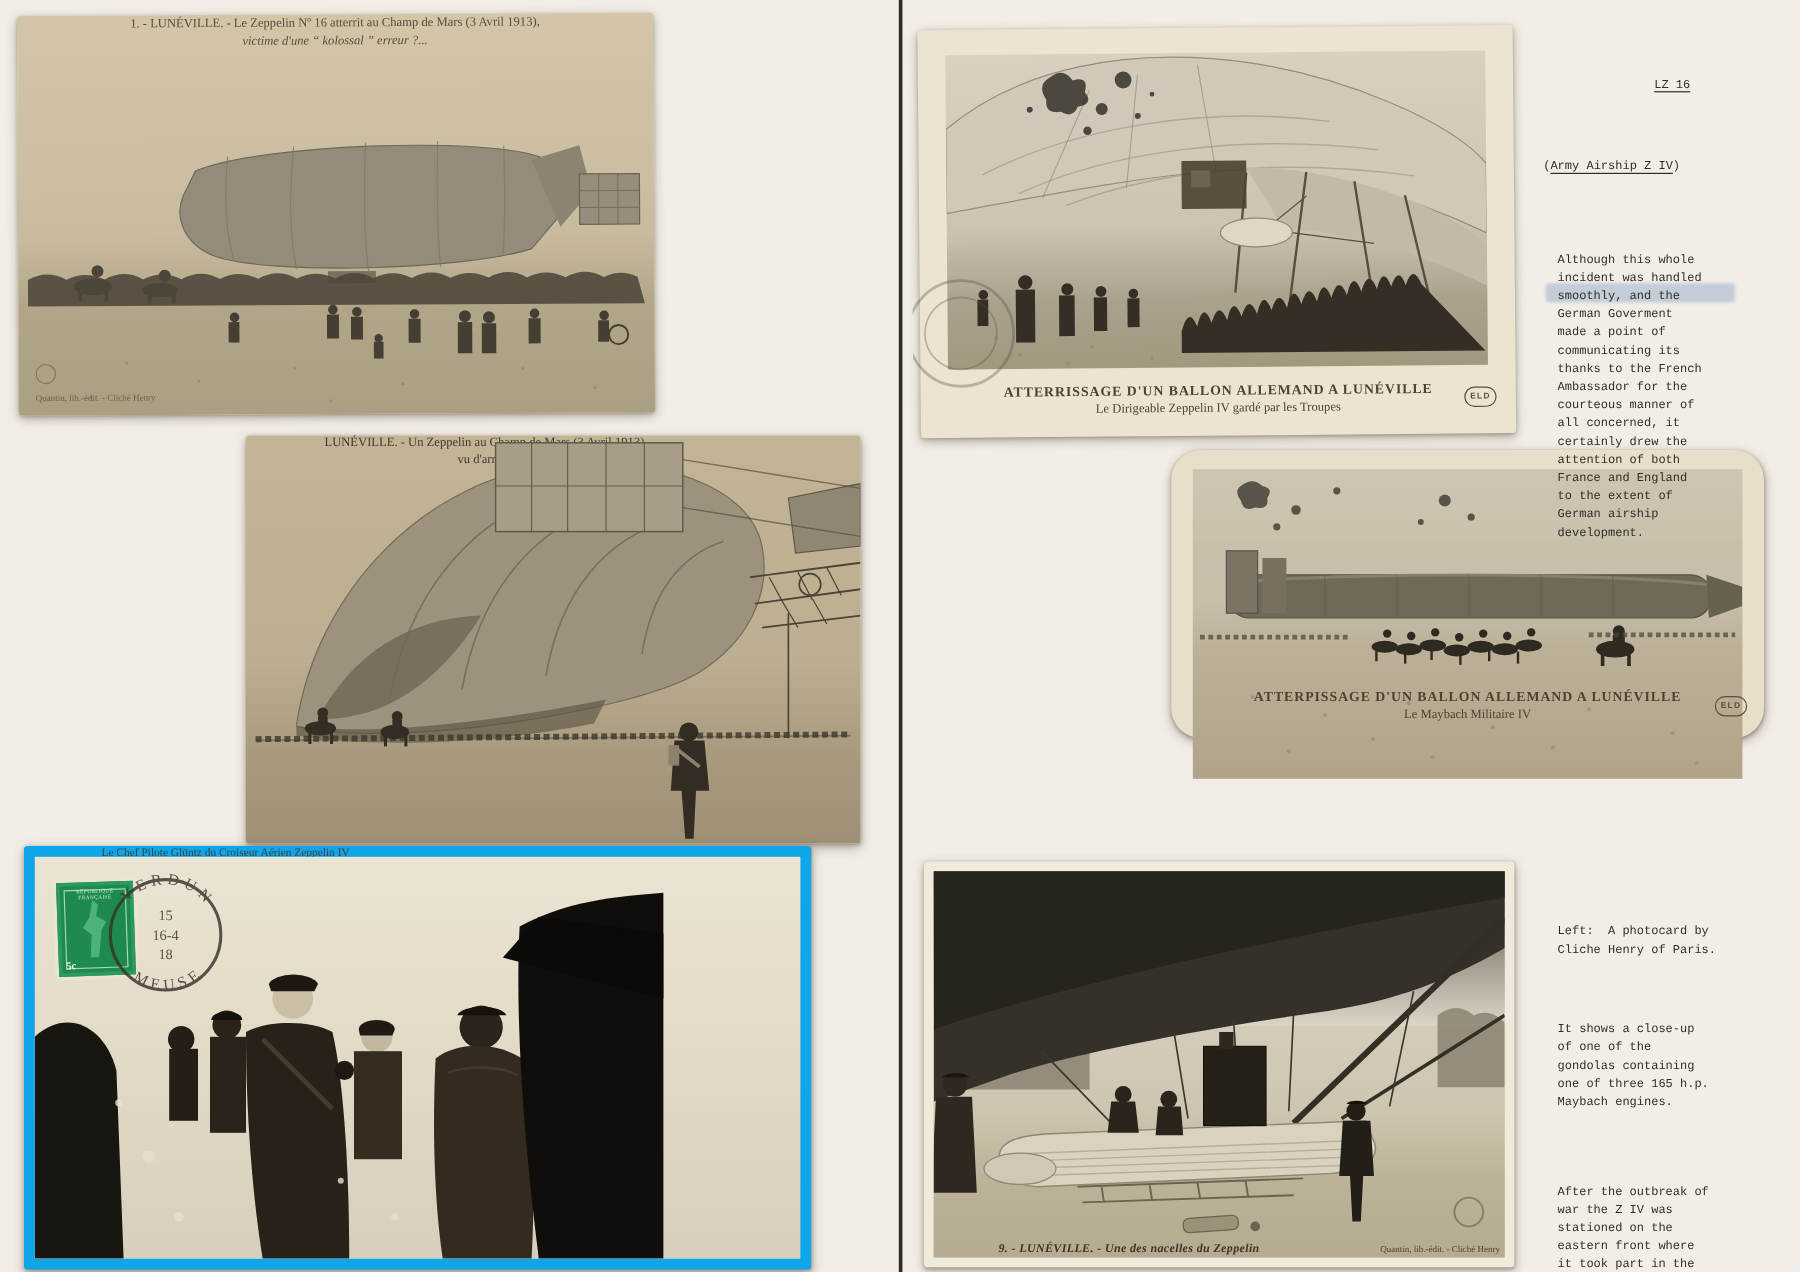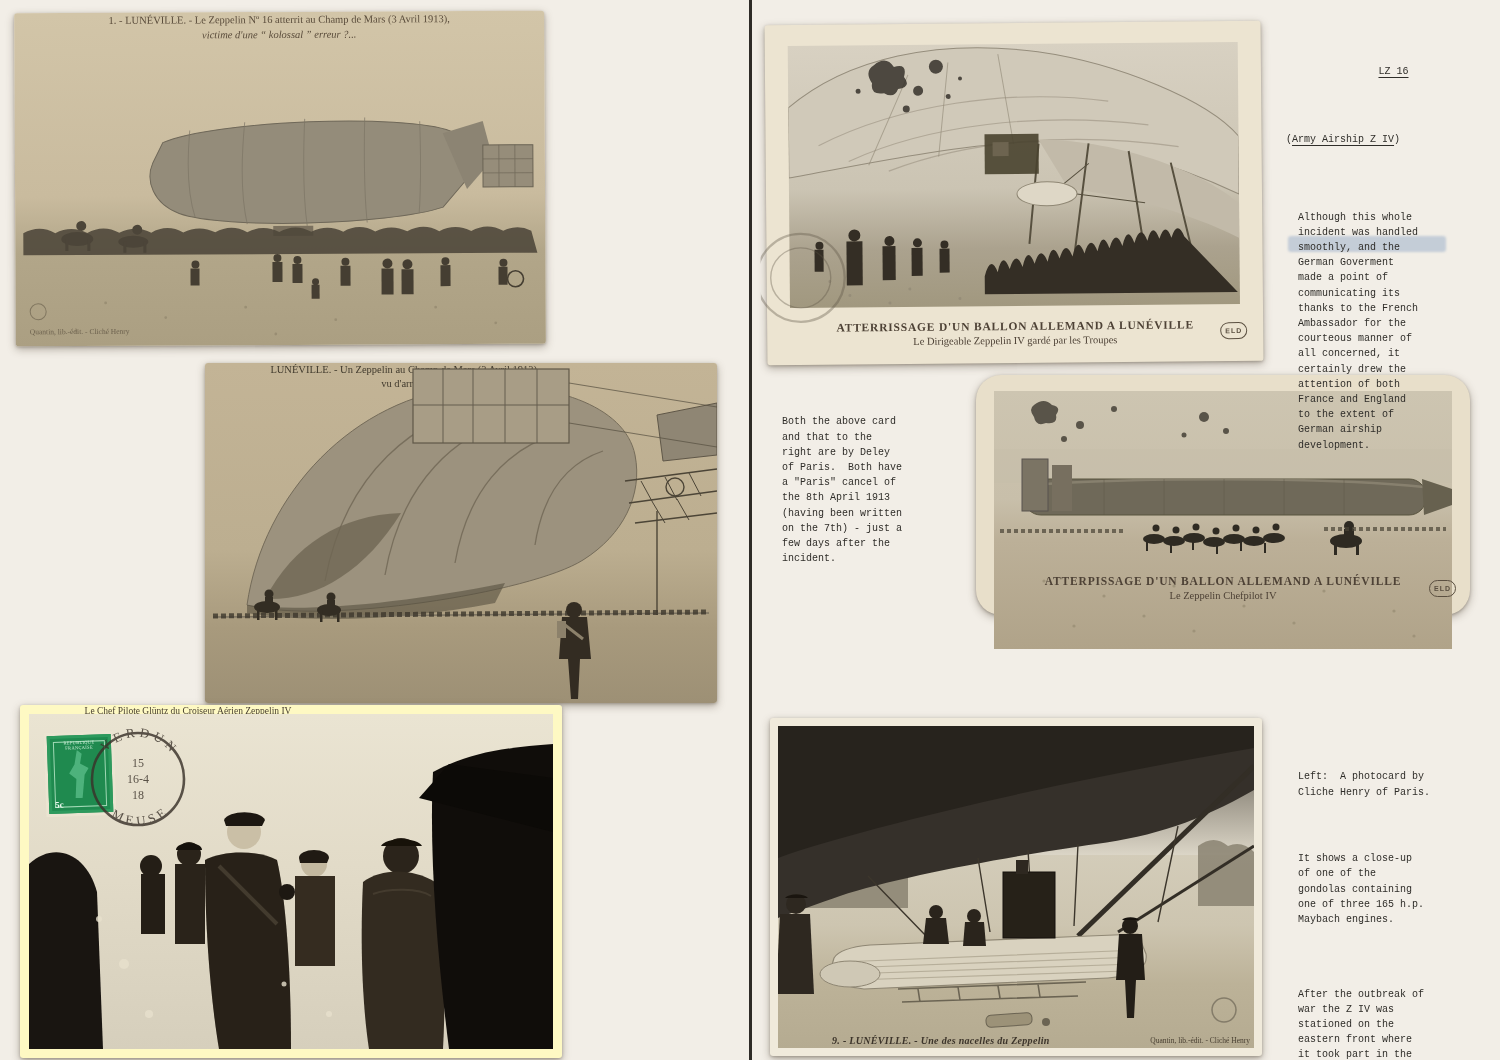--- a/index.html
+++ b/index.html
@@ -158,21 +158,21 @@
       <rect x="352" y="258" width="9" height="17" fill="#8c816b"></rect>
       <path d="M360,262 L378,276" stroke="#8c816b" stroke-width="3"></path>
     </g>
   </svg>
   <div class="pc2-cap">
     <div>LUNÉVILLE. - Un Zeppelin au Champ de Mars (3 Avril 1913),</div>
     <div>vu d'arrière</div>
   </div>
 </section>
 
-<section class="card" style="left:20px;top:705px;width:542px;height:353px;background:#fef9c3;">
+<section class="card" style="left:20px;top:705px;width:656px;height:353px;background:#0ea5e9;">
   <div class="photo" style="inset:9px;background:linear-gradient(180deg,#eae4d2 0%,#e2dbc8 45%,#d6cfbc 100%);">
     <svg width="524" height="335" viewBox="0 0 524 335" style="position:absolute;inset:0;">
       <g>
         <path d="M0,150 C26,126 58,140 68,178 L74,335 L0,335 Z" fill="#191511"></path>
         <circle cx="122" cy="152" r="11" fill="#241e16"></circle>
           <rect x="112" y="160" width="24" height="60" fill="#241e16"></rect>
         <circle cx="160" cy="140" r="12" fill="#2a231a"></circle>
           <path d="M147,136 a13,7 0 0 1 26,0 z" fill="#15110c"></path>
           <rect x="146" y="150" width="30" height="80" fill="#2a231a"></rect>
         <g>
@@ -360,21 +360,21 @@
           <circle cx="80" cy="235" r="1.6"></circle>
           <circle cx="200" cy="240" r="1.6"></circle>
           <circle cx="300" cy="232" r="1.6"></circle>
           <circle cx="420" cy="245" r="1.6"></circle>
           <circle cx="150" cy="225" r="1.6"></circle>
       </g>
     </svg>
   </div>
   <div class="pc45-cap" style="position:absolute;bottom:14px;">
     <div class="pc45-l1">ATTERPISSAGE D'UN BALLON ALLEMAND A LUNÉVILLE</div>
-    <div class="pc45-l2">Le Zeppelin Chefpilot IV</div>
+    <div class="pc45-l2">Le Maybach Militaire IV</div>
   </div>
   <span class="eld" style="position:absolute;right:14px;bottom:18px;">ELD</span>
 </section>
 
 <section class="card" style="left:770px;top:718px;width:492px;height:338px;background:#f0eadb;">
   <div class="photo" style="inset:8px;background:linear-gradient(180deg,#514b40 0%,#57524523 40%,#d3ccb9 40%,#cdc5b0 62%,#bcb298 80%,#b5ab91 100%);">
     <svg width="476" height="322" viewBox="0 0 476 322" style="position:absolute;inset:0;">
       <g fill="#8a8371" opacity=".85">
         <path d="M0,128 q20,-18 40,-2 q18,-14 34,2 q20,-10 34,6 q14,-6 22,6 L130,182 L0,182 Z"></path>
         <path d="M420,120 q16,-12 30,0 q14,-6 26,6 L476,180 L420,180 Z"></path>
@@ -439,30 +439,20 @@
 all concerned, it
 certainly drew the
 attention of both
 France and England
 to the extent of
 German airship
 development.</div>
 </div>
 
 <div class="note" style="left:770px;top:372px;width:208px;">
-  <div class="para">Both the above card
-and that to the
-right are by Deley
-of Paris.  Both have
-a "Paris" cancel of
-the 8th April 1913
-(having been written
-on the 7th) - just a
-few days after the
-incident.</div>
 </div>
 
 <div class="note" style="left:1286px;top:727px;width:216px;">
   <div class="para">Left:  A photocard by
 Cliche Henry of Paris.</div>
   <div class="para" style="margin-top:9px;">It shows a close-up
 of one of the
 gondolas containing
 one of three 165 h.p.
 Maybach engines.</div>

